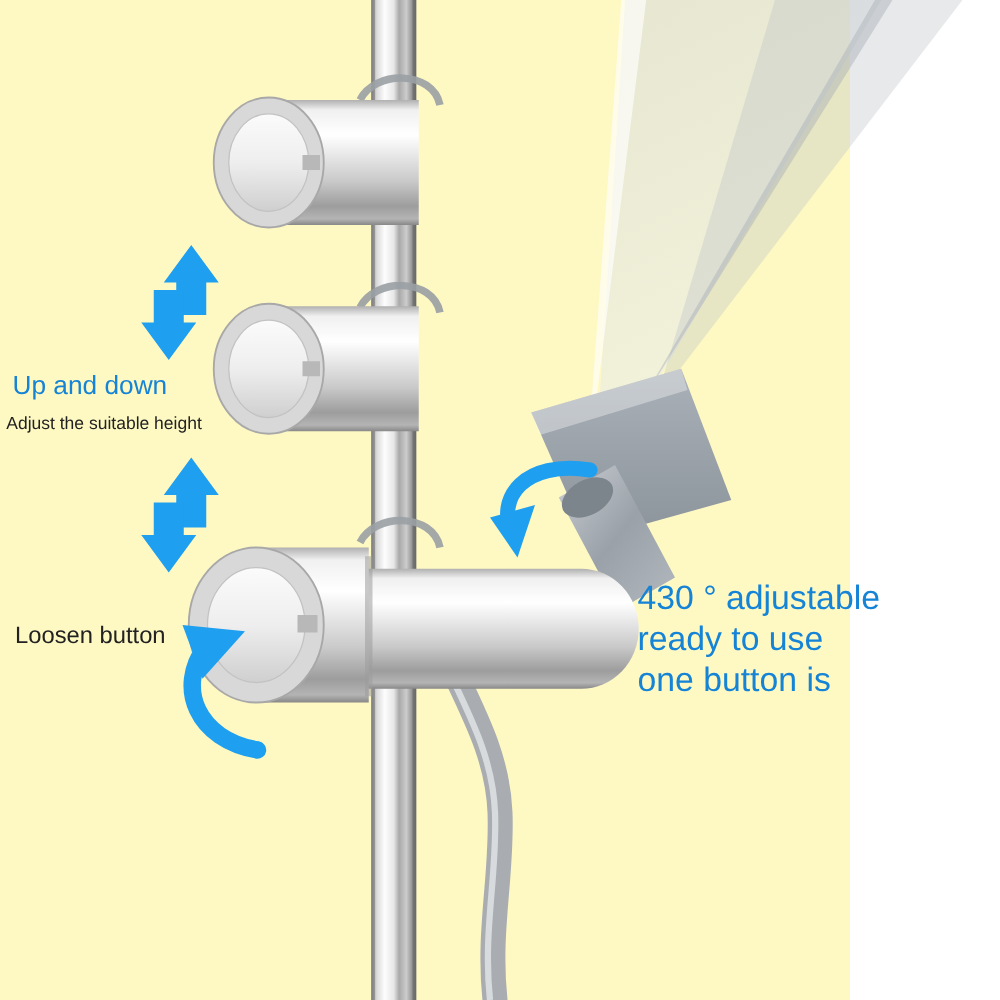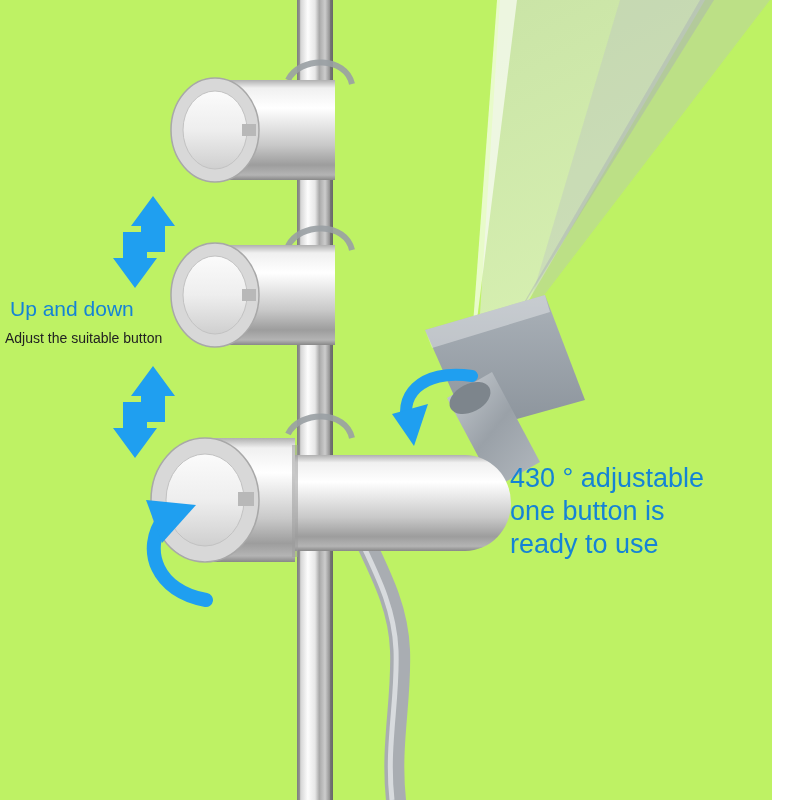--- a/index.html
+++ b/index.html
@@ -6,23 +6,23 @@
     margin: 0;
     padding: 0;
     width: 800px;
     height: 800px;
     background: #ffffff;
     font-family: "Liberation Sans", sans-serif;
     overflow: hidden;
   }
   .stage {
     position: relative;
-    width: 772px;
+    width: 680px;
     height: 800px;
-    background: #bef264;
+    background: #fef9c3;
   }
   .scene-svg {
     position: absolute;
     left: 0; top: 0;
     width: 800px; height: 800px;
   }
   .label { position: absolute; white-space: nowrap; }
   .label-updown {
     left: 10px; top: 297px;
     font-size: 21px;
@@ -163,22 +163,23 @@
     </g>
 
     <g>
       <path d="M 472 376 C 420 368 396 398 410 428" stroke="#1f9ff0" stroke-width="12" fill="none" stroke-linecap="round"></path>
       <polygon points="392,414 428,404 414,446" fill="#1f9ff0"></polygon>
     </g>
   </svg>
 
   <div class="label label-updown">Up and down</div>
 
-  <div class="label label-updown-sub">Adjust the suitable button</div>
+  <div class="label label-updown-sub">Adjust the suitable height</div>
 
+  <div class="label label-loosen">Loosen button</div>
 
   <div class="label label-rotate">
     <div>430 ° adjustable</div>
+    <div>ready to use</div>
     <div>one button is</div>
-    <div>ready to use</div>
   </div>
 
 </div>
 
 </body></html>

